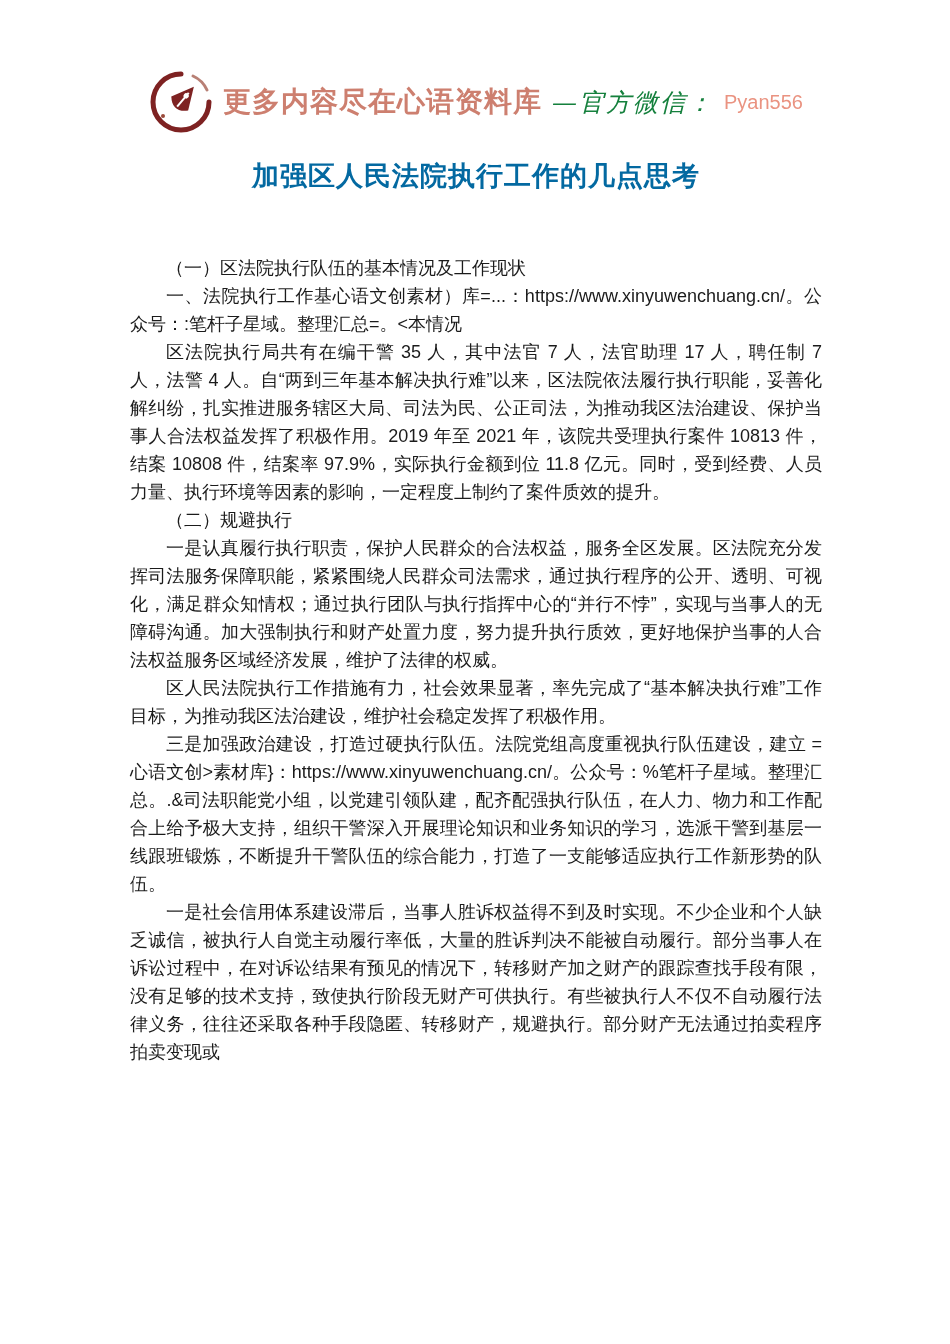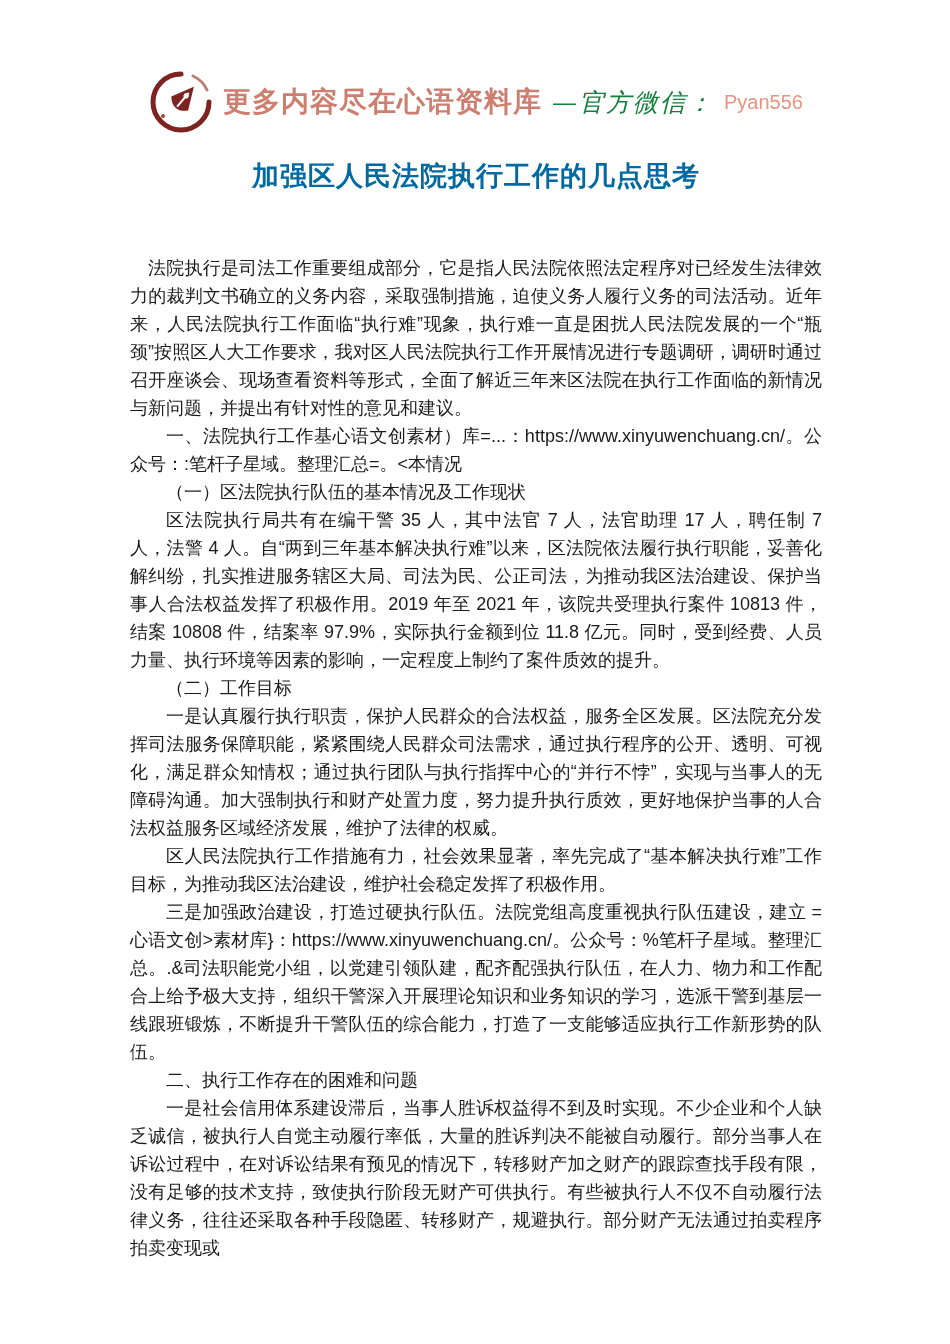--- a/index.html
+++ b/index.html
@@ -73,25 +73,23 @@
       <circle cx="14" cy="46" r="2" fill="#9a4a3a"></circle>
     </svg>
     <span class="wm-main">更多内容尽在心语资料库</span>
       <span class="wm-label">—官方微信：</span>
       <span class="wm-id">Pyan556</span>
   </div>
 
   <h1 class="doc-title">加强区人民法院执行工作的几点思考</h1>
 
   <div class="doc-body">
-    <p class="indent-1">法院执行是司法工作重要组成部分，它是指人民法院依照法定程序对已经发生法律效力的裁判文书确立的义务内容，采取强制措施，迫使义务人履行义务的司法活动。近年来，人民法院执行工作面临“执行难”现象，执行难一直是困扰人民法院发展的一个“瓶颈”按照区人大工作要求，我对区人民法院执行工作开展情况进行专题调研，调研时通过召开座谈会、现场查看资料等形式，全面了解近三年来区法院在执行工作面临的新情况与新问题，并提出有针对性的意见和建议。</p>
+    <p>（一）区法院执行队伍的基本情况及工作现状</p>
     <p>一、法院执行工作基心语文创素材）库=...：https://www.xinyuwenchuang.cn/。公众号：:笔杆子星域。整理汇总=。&lt;本情况</p>
-    <p>（一）区法院执行队伍的基本情况及工作现状</p>
     <p>区法院执行局共有在编干警 35 人，其中法官 7 人，法官助理 17 人，聘任制 7 人，法警 4 人。自“两到三年基本解决执行难”以来，区法院依法履行执行职能，妥善化解纠纷，扎实推进服务辖区大局、司法为民、公正司法，为推动我区法治建设、保护当事人合法权益发挥了积极作用。2019 年至 2021 年，该院共受理执行案件 10813 件，结案 10808 件，结案率 97.9%，实际执行金额到位 11.8 亿元。同时，受到经费、人员力量、执行环境等因素的影响，一定程度上制约了案件质效的提升。</p>
-    <p>（二）工作目标</p>
+    <p>（二）规避执行</p>
     <p>一是认真履行执行职责，保护人民群众的合法权益，服务全区发展。区法院充分发挥司法服务保障职能，紧紧围绕人民群众司法需求，通过执行程序的公开、透明、可视化，满足群众知情权；通过执行团队与执行指挥中心的“并行不悖”，实现与当事人的无障碍沟通。加大强制执行和财产处置力度，努力提升执行质效，更好地保护当事的人合法权益服务区域经济发展，维护了法律的权威。</p>
     <p>区人民法院执行工作措施有力，社会效果显著，率先完成了“基本解决执行难”工作目标，为推动我区法治建设，维护社会稳定发挥了积极作用。</p>
     <p>三是加强政治建设，打造过硬执行队伍。法院党组高度重视执行队伍建设，建立 =心语文创&gt;素材库}：https://www.xinyuwenchuang.cn/。公众号：%笔杆子星域。整理汇总。.&amp;司法职能党小组，以党建引领队建，配齐配强执行队伍，在人力、物力和工作配合上给予极大支持，组织干警深入开展理论知识和业务知识的学习，选派干警到基层一线跟班锻炼，不断提升干警队伍的综合能力，打造了一支能够适应执行工作新形势的队伍。</p>
-    <p>二、执行工作存在的困难和问题</p>
     <p>一是社会信用体系建设滞后，当事人胜诉权益得不到及时实现。不少企业和个人缺乏诚信，被执行人自觉主动履行率低，大量的胜诉判决不能被自动履行。部分当事人在诉讼过程中，在对诉讼结果有预见的情况下，转移财产加之财产的跟踪查找手段有限，没有足够的技术支持，致使执行阶段无财产可供执行。有些被执行人不仅不自动履行法律义务，往往还采取各种手段隐匿、转移财产，规避执行。部分财产无法通过拍卖程序拍卖变现或</p>
   </div>
 
 </div>
 
 </body></html>

